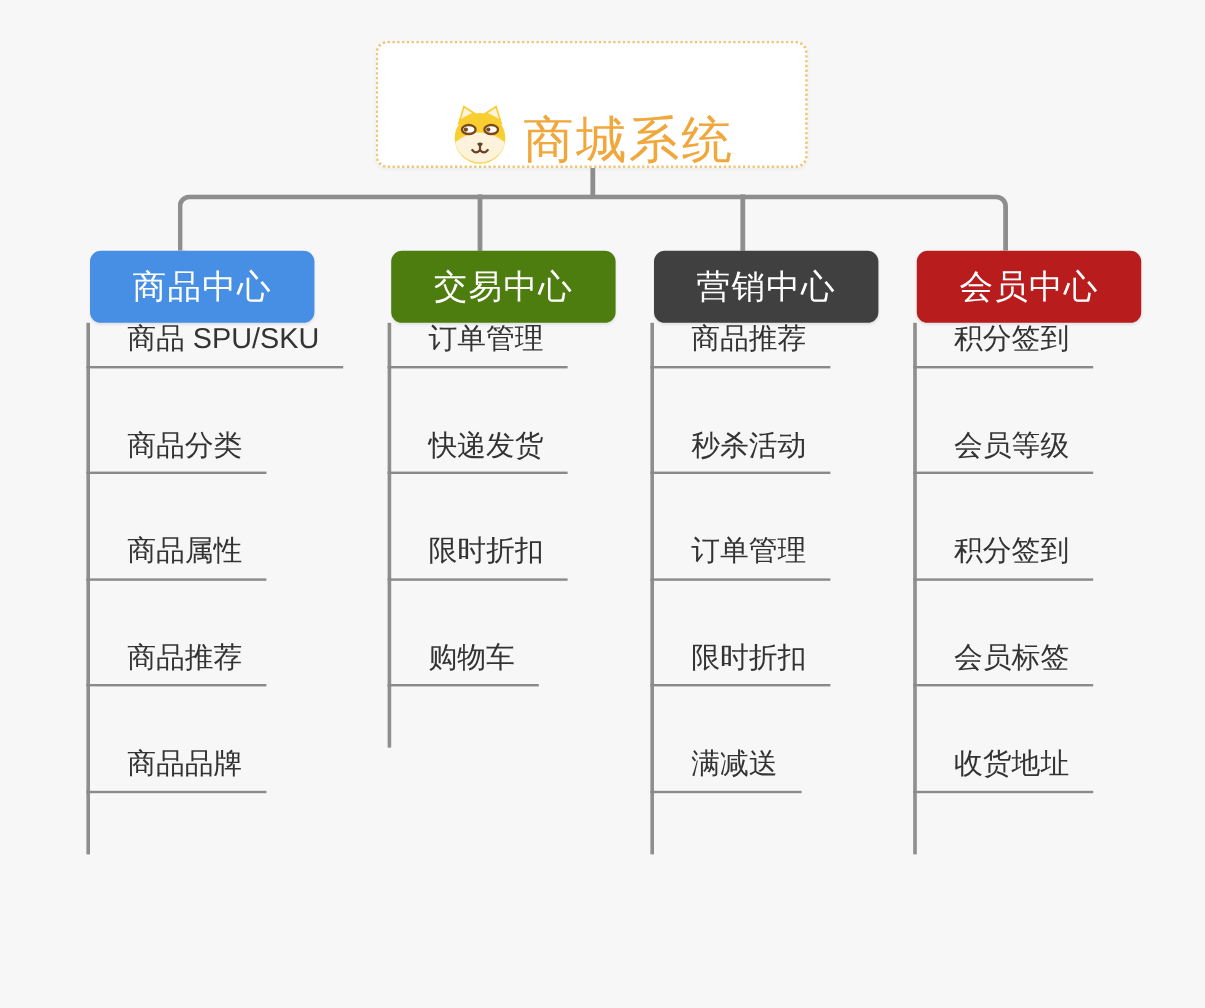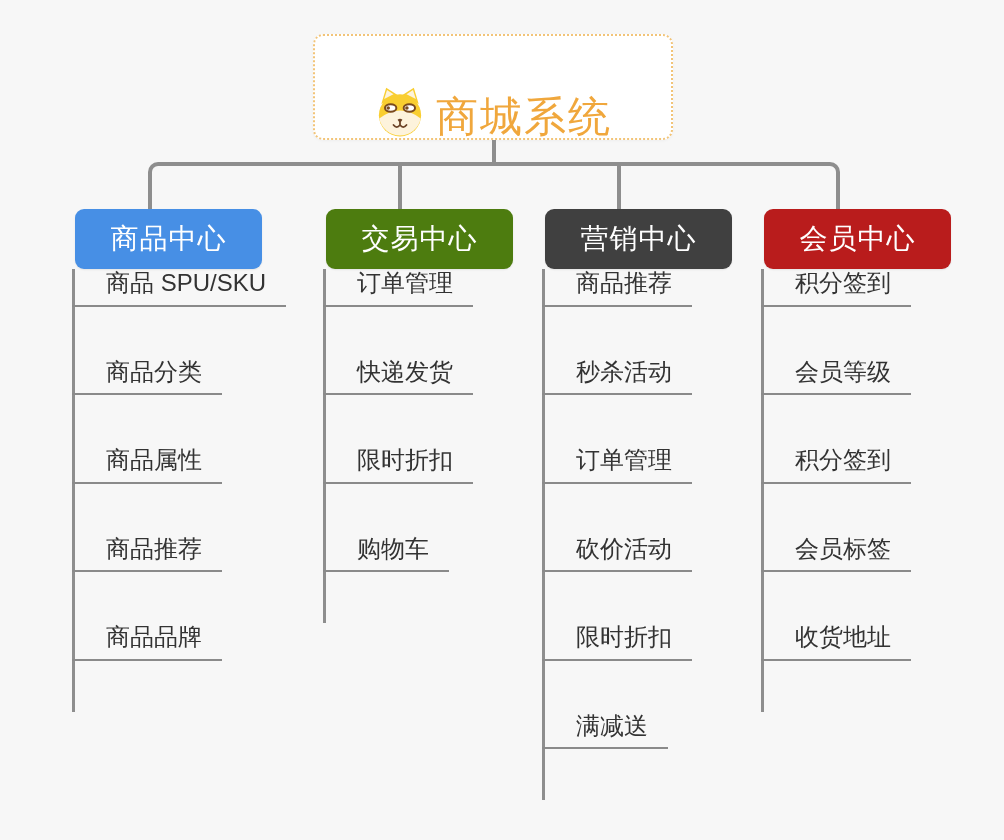--- a/index.html
+++ b/index.html
@@ -139,23 +139,20 @@
       <li class="leaf">
           <span>商品推荐</span>
         </li>
       <li class="leaf">
           <span>秒杀活动</span>
         </li>
       <li class="leaf">
           <span>订单管理</span>
         </li>
       <li class="leaf">
-          <span>砍价活动</span>
-        </li>
-      <li class="leaf">
           <span>限时折扣</span>
         </li>
       <li class="leaf">
           <span>满减送</span>
         </li>
     </ul>
   </section>
 
   <section class="branch branch-3">
     <div class="branch-box" style="background: #b91c1c;">会员中心</div>

